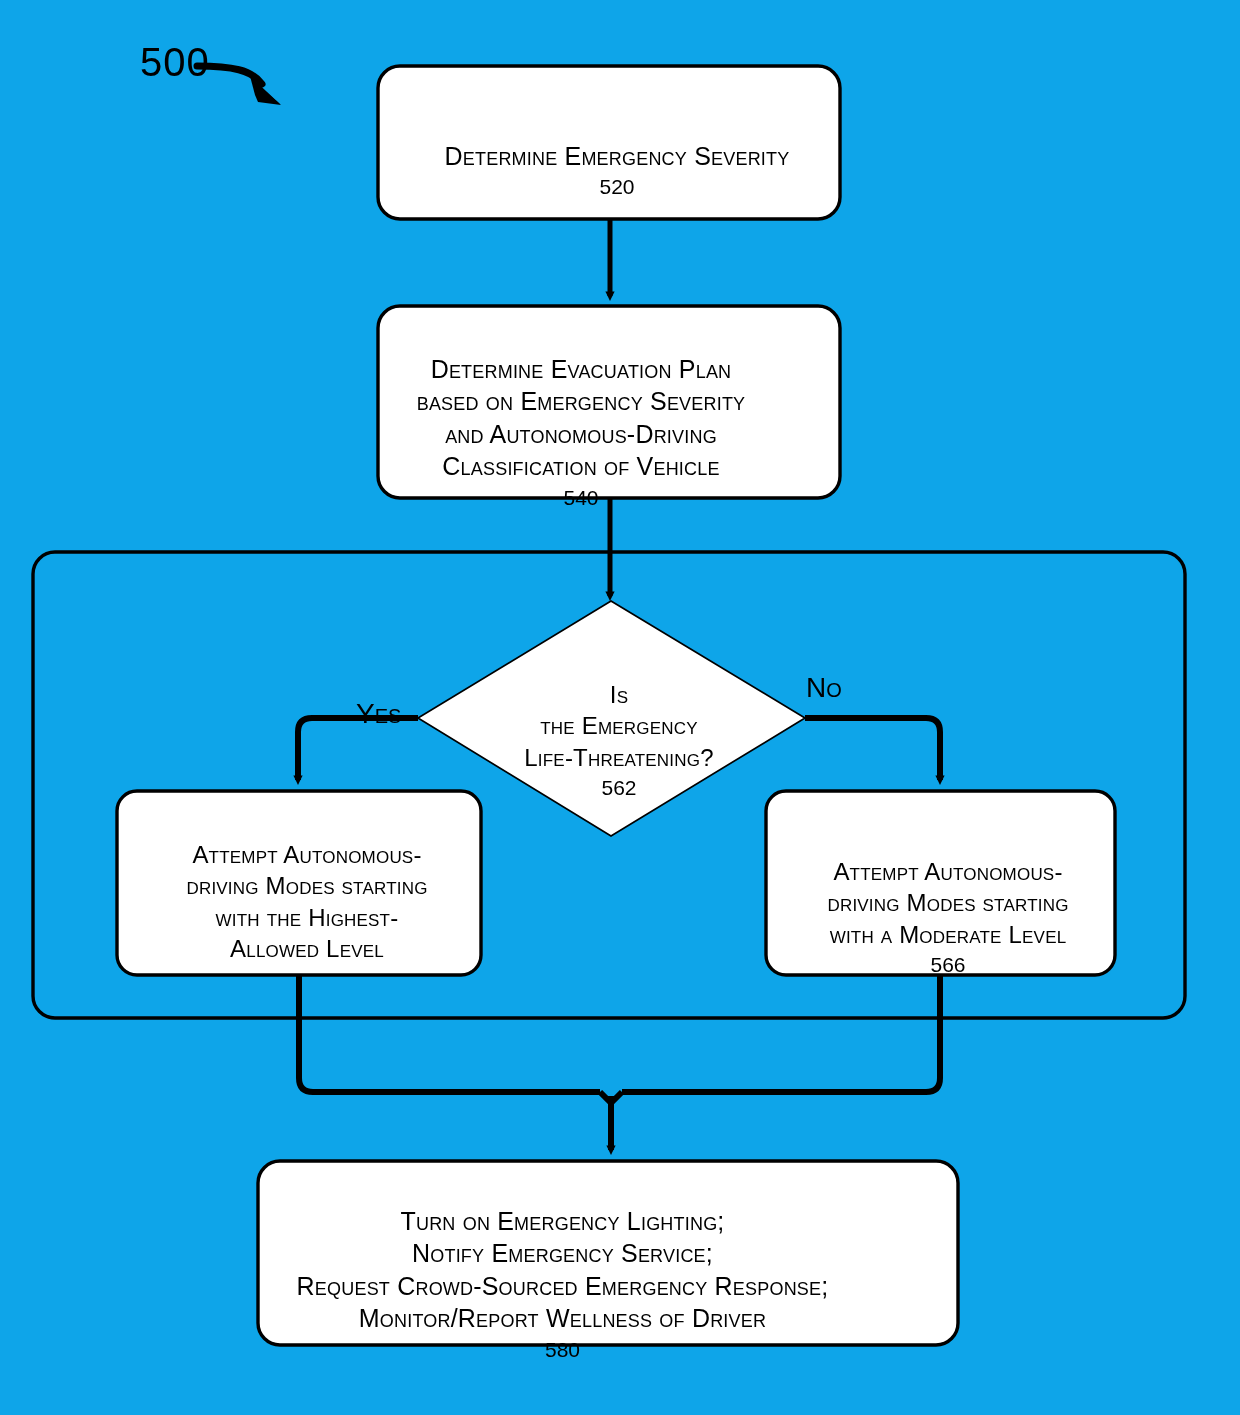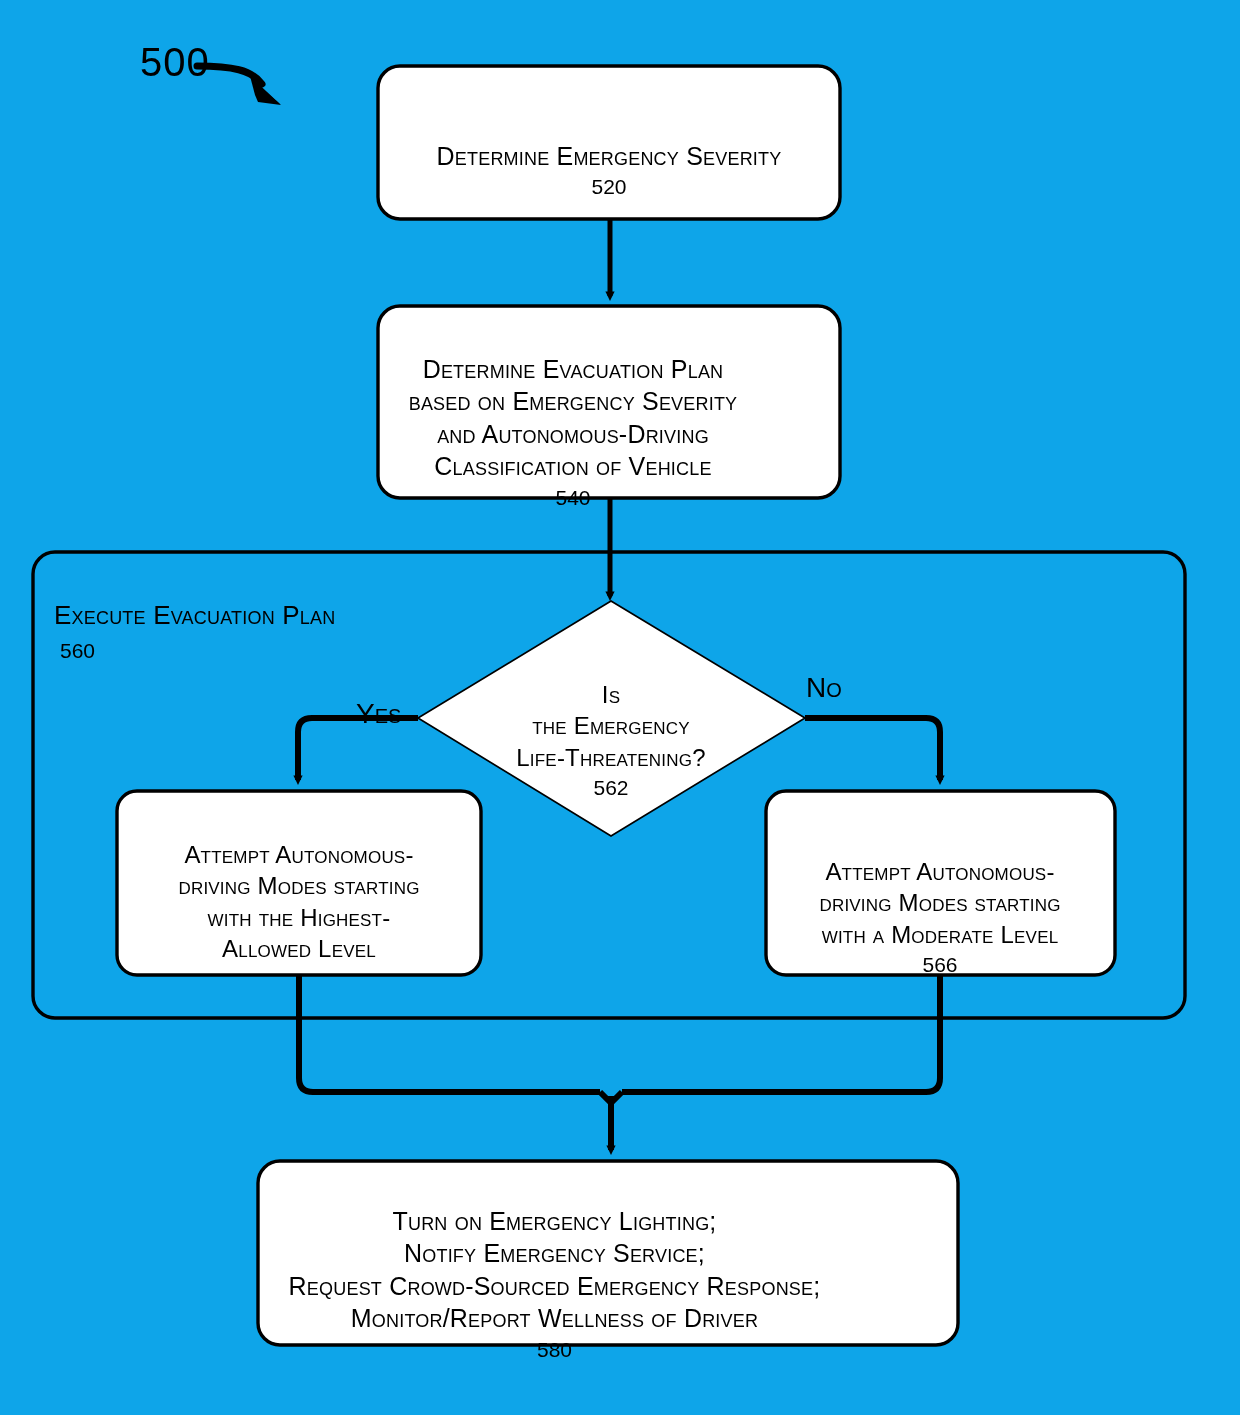--- a/index.html
+++ b/index.html
@@ -30,20 +30,21 @@
     text-align: center;
     line-height: 1.30;
     color: #000;
     font-family: "Liberation Sans", sans-serif;
     
     font-variant: small-caps;
     font-size: 25px;
     letter-spacing: 0.2px;
     white-space: pre-line;
     pointer-events: none;
+    margin-left: 8px;
   }
   .node-num {
     display: block;
     text-underline-offset: 3px;
     font-variant: normal;
     font-size: 21px;
     letter-spacing: 0px;
     margin-top: 1px;
   }
 
@@ -142,24 +143,20 @@
   </div>
 
   <div class="node-text" id="t540">
     <span>Determine Evacuation Plan
 based on Emergency Severity
 and Autonomous-Driving
 Classification of Vehicle</span>
     <span class="node-num">540</span>
   </div>
 
-  <div class="node-text" id="t560">
-    <span>Execute Evacuation Plan</span>
-    <span class="node-num">560</span>
-  </div>
 
   <div class="node-text" id="t562">
     <span>Is
 the Emergency
 Life-Threatening?</span>
     <span class="node-num">562</span>
   </div>
 
   <div class="node-text" id="t564">
     <span>Attempt Autonomous-

